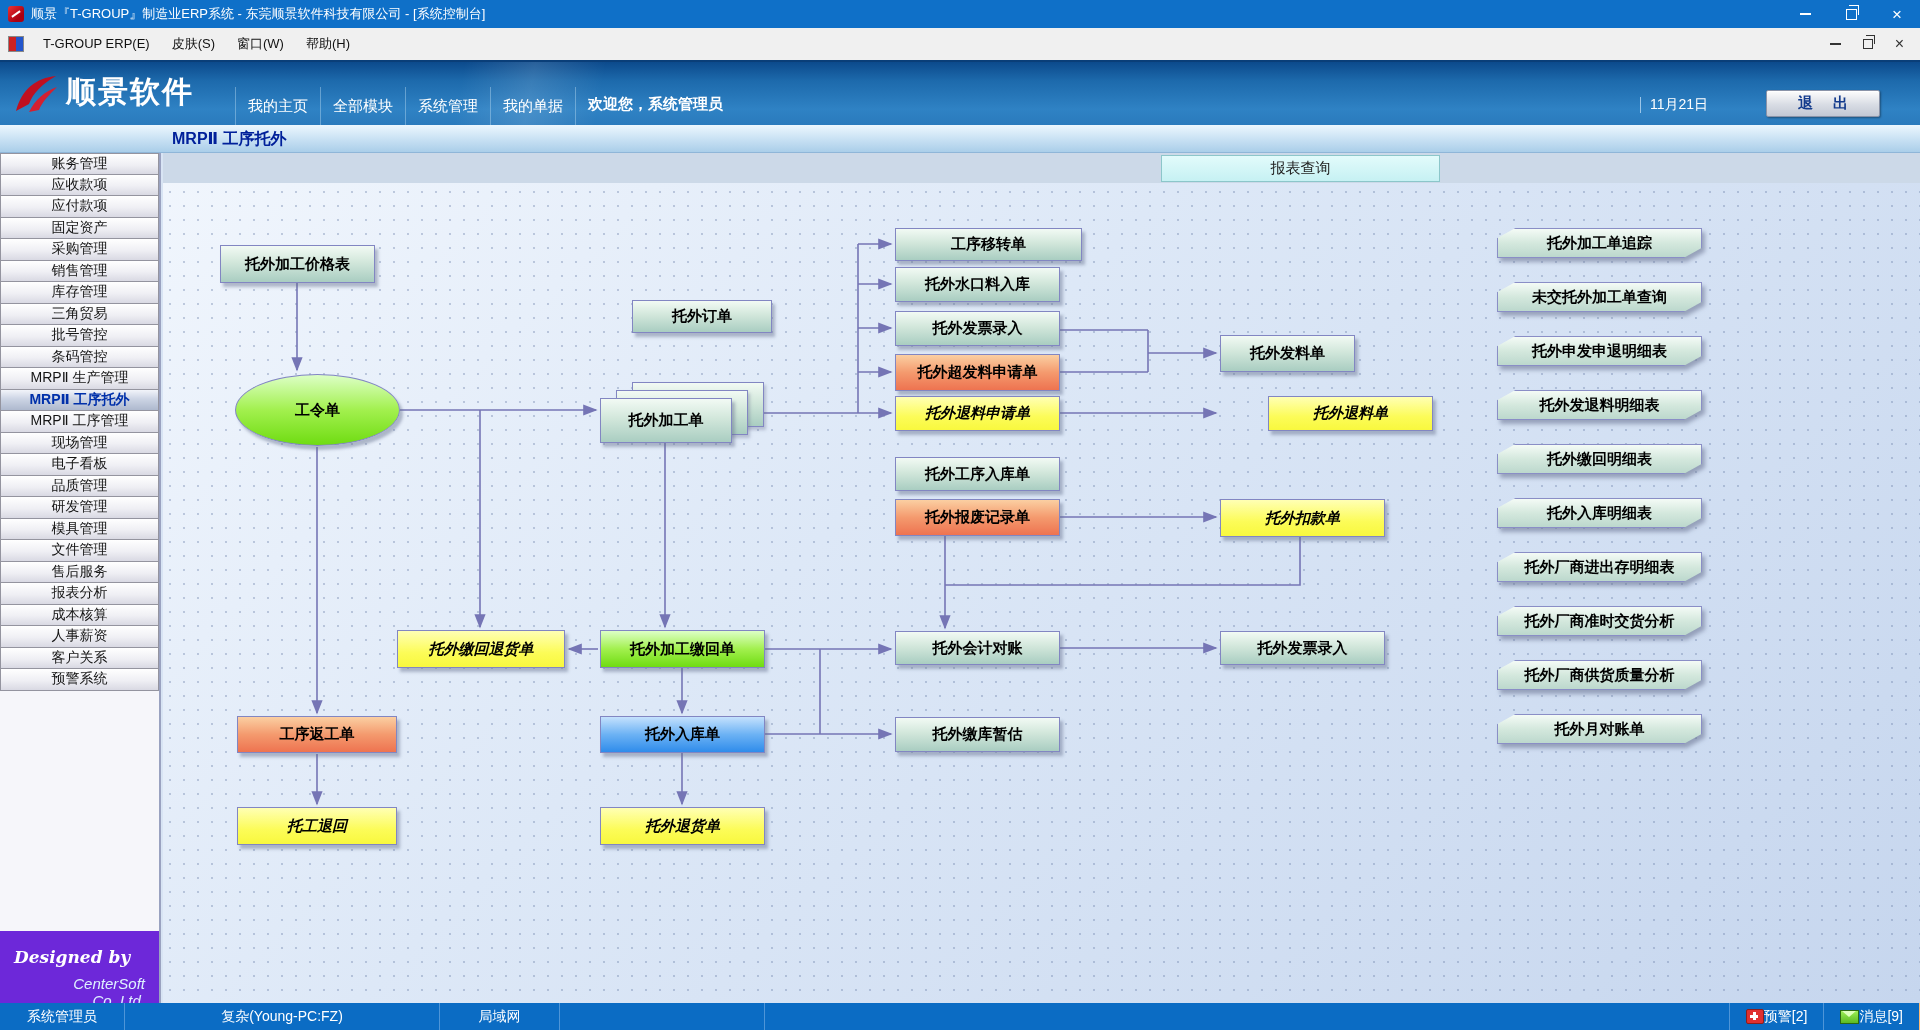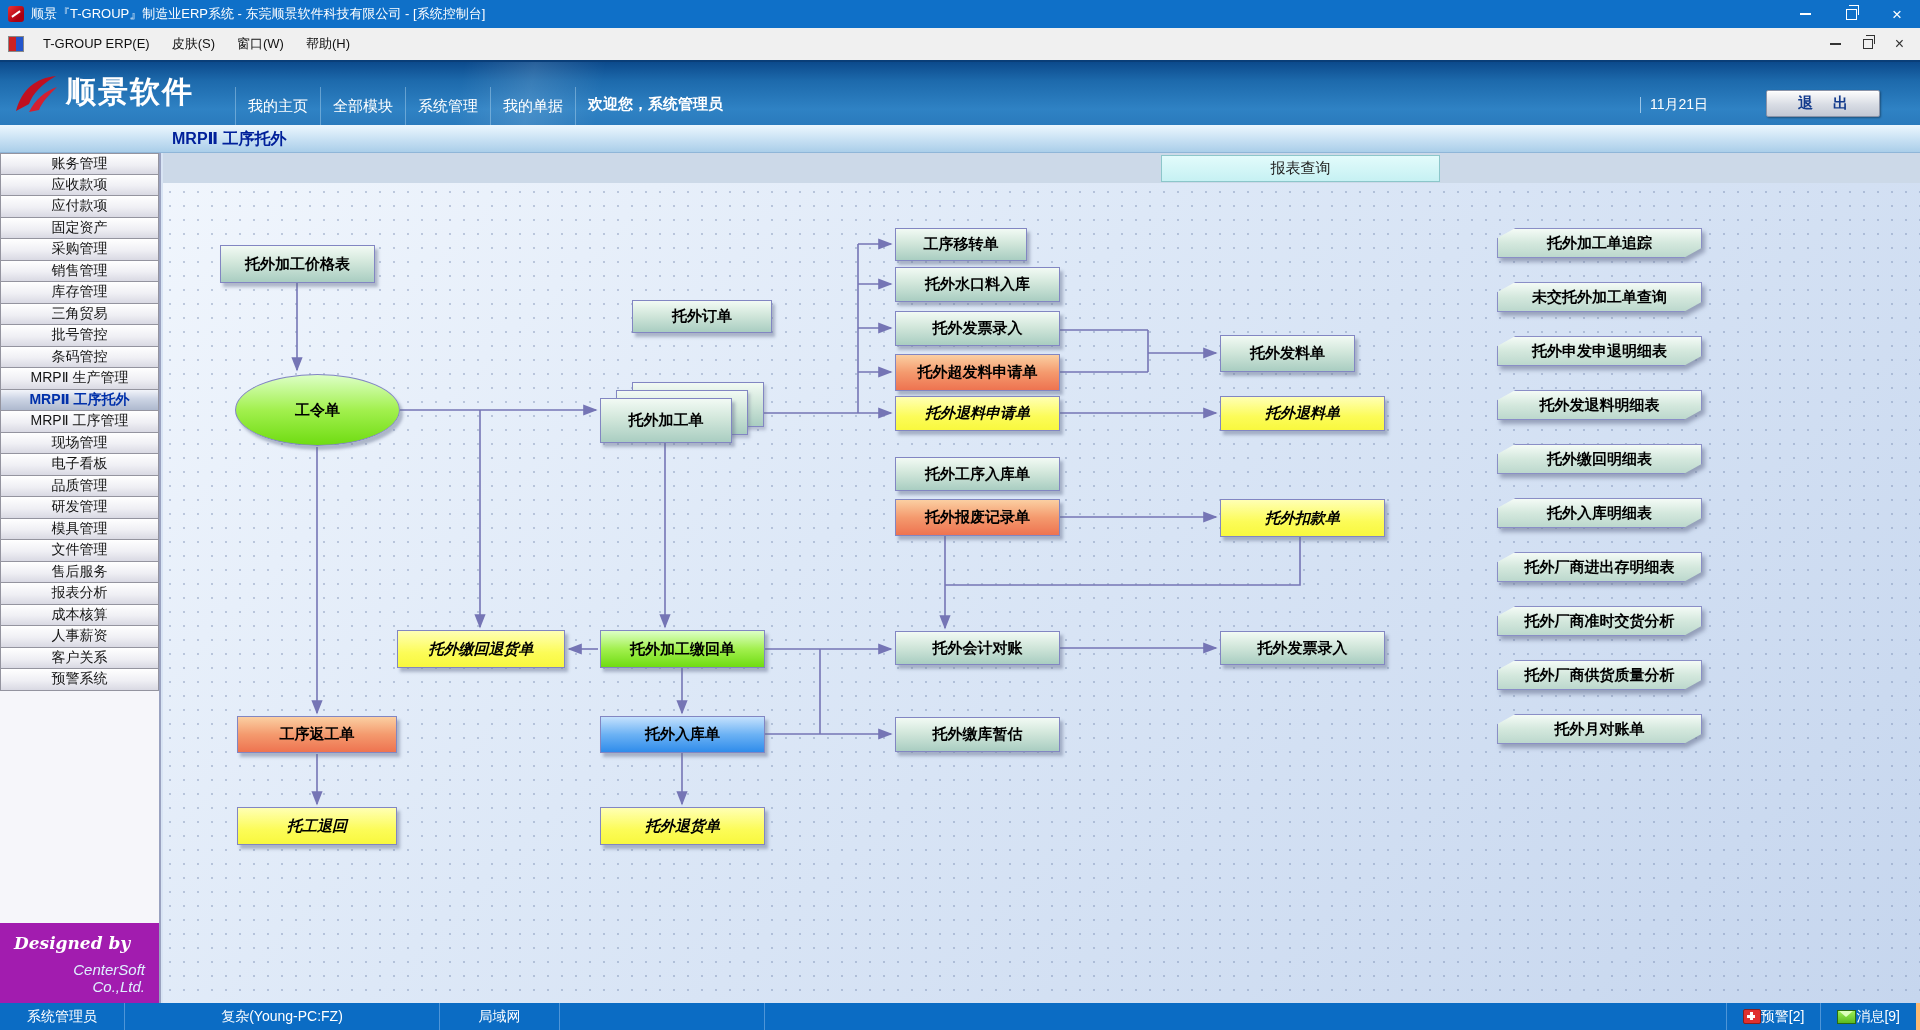--- a/index.html
+++ b/index.html
@@ -66,22 +66,22 @@
 
   
   .sidebar{position:absolute;left:0;top:153px;bottom:27px;width:161px;background:#f6f6fa;
         border-right:2px solid #9aa2c0;box-sizing:border-box;z-index:10;}
   .side-item{height:21.5px;box-sizing:border-box;display:flex;align-items:center;justify-content:center;
         font-size:14px;color:#141414;border:1px solid #94949f;border-top:none;
         background:linear-gradient(180deg,#ffffff 0%,#efeff4 55%,#d9d9e3 100%);cursor:default;}
   .side-item:first-child{border-top:1px solid #94949f;}
   .side-item.selected{background:linear-gradient(180deg,#f2f4fa 0%,#ccd4e4 45%,#aeb9ce 100%);
         color:#0030aa;font-weight:bold;}
-  .designed{position:absolute;left:0;right:0;bottom:0;height:80px;background:#a21caf;
-        color:#fff;padding:10px 14px;box-sizing:border-box;}
+  .designed{position:absolute;left:0;right:0;bottom:0;height:72px;background:#6d28d9;
+        color:#fff;padding:16px 14px;box-sizing:border-box;}
   .designed-line1{font-family:"DejaVu Serif","Liberation Serif",serif;font-style:italic;
         font-weight:bold;font-size:17px;}
   .designed-line2{color:#dff2ff;font-size:15px;font-style:italic;text-align:right;margin-top:8px;margin-left:42px;}
 
   
   .content-bg{position:absolute;left:163px;top:153px;right:0;bottom:27px;
         background:linear-gradient(135deg,#f1f6fd 0%,#dde8f7 40%,#c6d6ee 100%);z-index:1;}
   .content-bg::after{content:'';position:absolute;inset:32px 0 0 0;
         background-image:radial-gradient(rgba(110,130,170,.38) 1px,transparent 1.2px);
         background-size:14px 14px;}
@@ -121,21 +121,21 @@
         color:#000;cursor:default;}
 
   
   .statusbar{position:absolute;left:0;right:0;bottom:0;height:27px;background:#0b6cc4;
         display:flex;align-items:center;color:#fff;font-size:14px;z-index:20;}
   .seg{height:100%;display:flex;align-items:center;justify-content:center;
         border-right:1px solid #4e95d8;box-sizing:border-box;}
   .spacer{flex:1;height:100%;}
   .stat-item{display:flex;align-items:center;padding:0 16px;height:100%;
         border-left:1px solid #4e95d8;}
-  .stat-item:last-child{border-right:4px solid #fdba74;}
+  .stat-item:last-child{border-right:1px solid #fdba74;}
   .icon-medkit{width:16px;height:13px;background:#e03030;border:1px solid #8c1d1d;
         border-radius:2px;position:relative;}
   .icon-medkit::before{content:'';position:absolute;left:6px;top:2px;width:3px;height:8px;background:#fff;}
   .icon-medkit::after{content:'';position:absolute;left:3.5px;top:4.5px;width:8px;height:3px;background:#fff;}
   .icon-envelope{width:17px;height:12px;background:linear-gradient(180deg,#9cee55,#5cbb22);
         border:1px solid #2a6a10;position:relative;}
   .icon-envelope::after{content:'';position:absolute;left:1px;top:0;width:0;height:0;
         border-left:7px solid transparent;border-right:7px solid transparent;
         border-top:6px solid #ddffbb;}
 </style>
@@ -274,31 +274,31 @@
         <polyline points="765,734 891,734" fill="none" stroke="#7575b5" stroke-width="1.6" marker-end="url(#arr)"></polyline>
         <polyline points="820,649 820,734" fill="none" stroke="#7575b5" stroke-width="1.6"></polyline>
         <polyline points="1060,648 1216,648" fill="none" stroke="#7575b5" stroke-width="1.6" marker-end="url(#arr)"></polyline>
       </svg>
       <div class="flow-node c-teal" style="left: 220px; top: 245px; width: 155px; height: 38px;">托外加工价格表</div>
       <div class="flow-node c-teal" style="left: 632px; top: 300px; width: 140px; height: 33px;">托外订单</div>
       <div class="flow-node c-green ellipse" style="left: 235px; top: 374px; width: 165px; height: 72px;">工令单</div>
       <div class="flow-node c-teal ghost" style="left: 632px; top: 382px; width: 132px; height: 45px;"></div>
       <div class="flow-node c-teal ghost" style="left: 616px; top: 390px; width: 132px; height: 45px;"></div>
       <div class="flow-node c-teal" style="left: 600px; top: 398px; width: 132px; height: 45px;">托外加工单</div>
-      <div class="flow-node c-teal" style="left: 895px; top: 228px; width: 132px; height: 33px;">工序移转单</div>
+      <div class="flow-node c-teal" style="left: 895px; top: 228px; width: 187px; height: 33px;">工序移转单</div>
       <div class="flow-node c-teal" style="left: 895px; top: 267px; width: 165px; height: 35px;">托外水口料入库</div>
       <div class="flow-node c-teal" style="left: 895px; top: 311px; width: 165px; height: 35px;">托外发票录入</div>
       <div class="flow-node c-red" style="left: 895px; top: 354px; width: 165px; height: 37px;">托外超发料申请单</div>
       <div class="flow-node c-yellow" style="left: 895px; top: 396px; width: 165px; height: 35px;">托外退料申请单</div>
       <div class="flow-node c-teal" style="left: 895px; top: 457px; width: 165px; height: 34px;">托外工序入库单</div>
       <div class="flow-node c-red" style="left: 895px; top: 499px; width: 165px; height: 37px;">托外报废记录单</div>
       <div class="flow-node c-teal" style="left: 895px; top: 631px; width: 165px; height: 34px;">托外会计对账</div>
       <div class="flow-node c-teal" style="left: 895px; top: 717px; width: 165px; height: 35px;">托外缴库暂估</div>
       <div class="flow-node c-teal" style="left: 1220px; top: 335px; width: 135px; height: 37px;">托外发料单</div>
-      <div class="flow-node c-yellow" style="left: 1220px; top: 396px; width: 165px; height: 35px;">托外退料单</div>
+      <div class="flow-node c-yellow" style="left: 1268px; top: 396px; width: 165px; height: 35px;">托外退料单</div>
       <div class="flow-node c-yellow" style="left: 1220px; top: 499px; width: 165px; height: 38px;">托外扣款单</div>
       <div class="flow-node c-teal" style="left: 1220px; top: 631px; width: 165px; height: 34px;">托外发票录入</div>
       <div class="flow-node c-yellow" style="left: 397px; top: 630px; width: 168px; height: 38px;">托外缴回退货单</div>
       <div class="flow-node c-green" style="left: 600px; top: 630px; width: 165px; height: 38px;">托外加工缴回单</div>
       <div class="flow-node c-blue" style="left: 600px; top: 716px; width: 165px; height: 37px;">托外入库单</div>
       <div class="flow-node c-yellow" style="left: 600px; top: 807px; width: 165px; height: 38px;">托外退货单</div>
       <div class="flow-node c-red" style="left: 237px; top: 716px; width: 160px; height: 37px;">工序返工单</div>
       <div class="flow-node c-yellow" style="left: 237px; top: 807px; width: 160px; height: 38px;">托工退回</div>
     </div>
 

